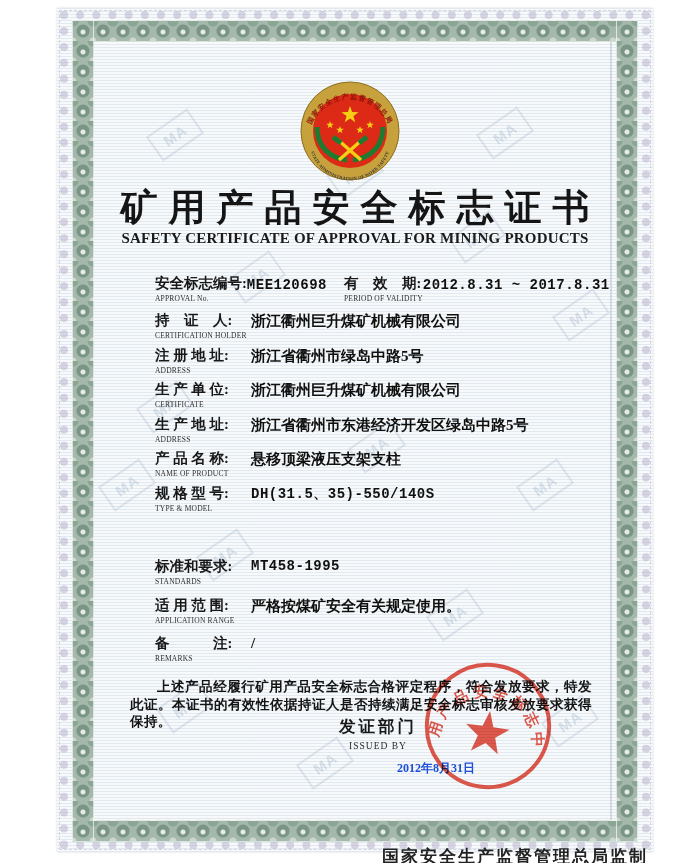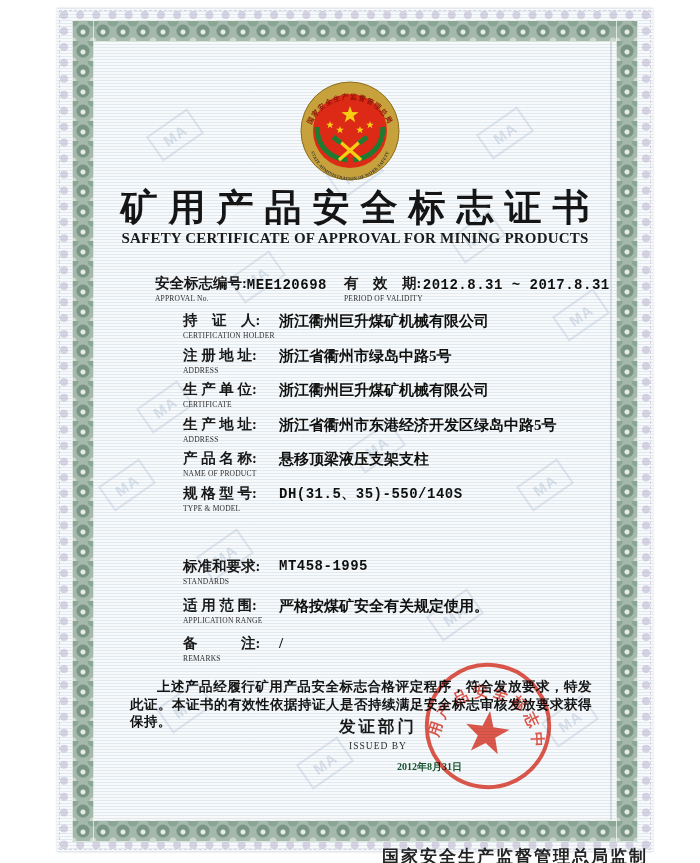--- a/index.html
+++ b/index.html
@@ -71,33 +71,33 @@
   .hdr-approval{left:155px;top:274px;display:flex;align-items:flex-start;}
   .hdr-validity{left:344px;top:274px;display:flex;align-items:flex-start;}
   .hdr-approval .hl,.hdr-validity .hl{flex:none;}
   .hdr-approval .value,.hdr-validity .value{padding-top:3px;}
 
   .fields-a{left:155px;top:311px;width:460px;}
   .fields-a .frow{height:34.5px;}
   .fields-b{left:155px;top:557px;width:460px;}
   .fields-b .frow{height:38.5px;}
   .frow{display:flex;align-items:flex-start;}
-  .frow .lab{width:92px;flex:none;margin-left:28px;}
+  .frow .lab{width:92px;flex:none;}
   .frow .value{padding-left:4px;padding-top:1px;}
 
   .statement{
     left:126px;top:674px;width:462px;margin:4px;
     font-size:13.5px;font-weight:bold;line-height:17.5px;letter-spacing:.4px;
     text-indent:27px;color:#141414;text-align:justify;
   }
 
   .issuer{left:303px;top:716px;width:150px;text-align:center;}
   .issuer-zh{font-size:16.5px;font-weight:bold;letter-spacing:3px;color:#181818;}
   .issuer-en{font-size:9.5px;letter-spacing:1px;margin-top:3px;color:#2a2a2a;}
-  .issue-date{left:397px;top:760px;font-size:10px;font-weight:bold;color:#14532d;}
+  .issue-date{left:397px;top:760px;font-size:12px;font-weight:bold;color:#1d4ed8;}
 
   .imprint{
     left:0;top:845px;width:648px;text-align:right;
     font-size:17px;font-weight:bold;letter-spacing:2px;color:#222;
   }
 
   .emblem{left:300px;top:81px;width:100px;height:100px;}
   .stamp{left:419px;top:657px;width:138px;height:138px;opacity:.85;mix-blend-mode:multiply;}
 </style>
 </head>

